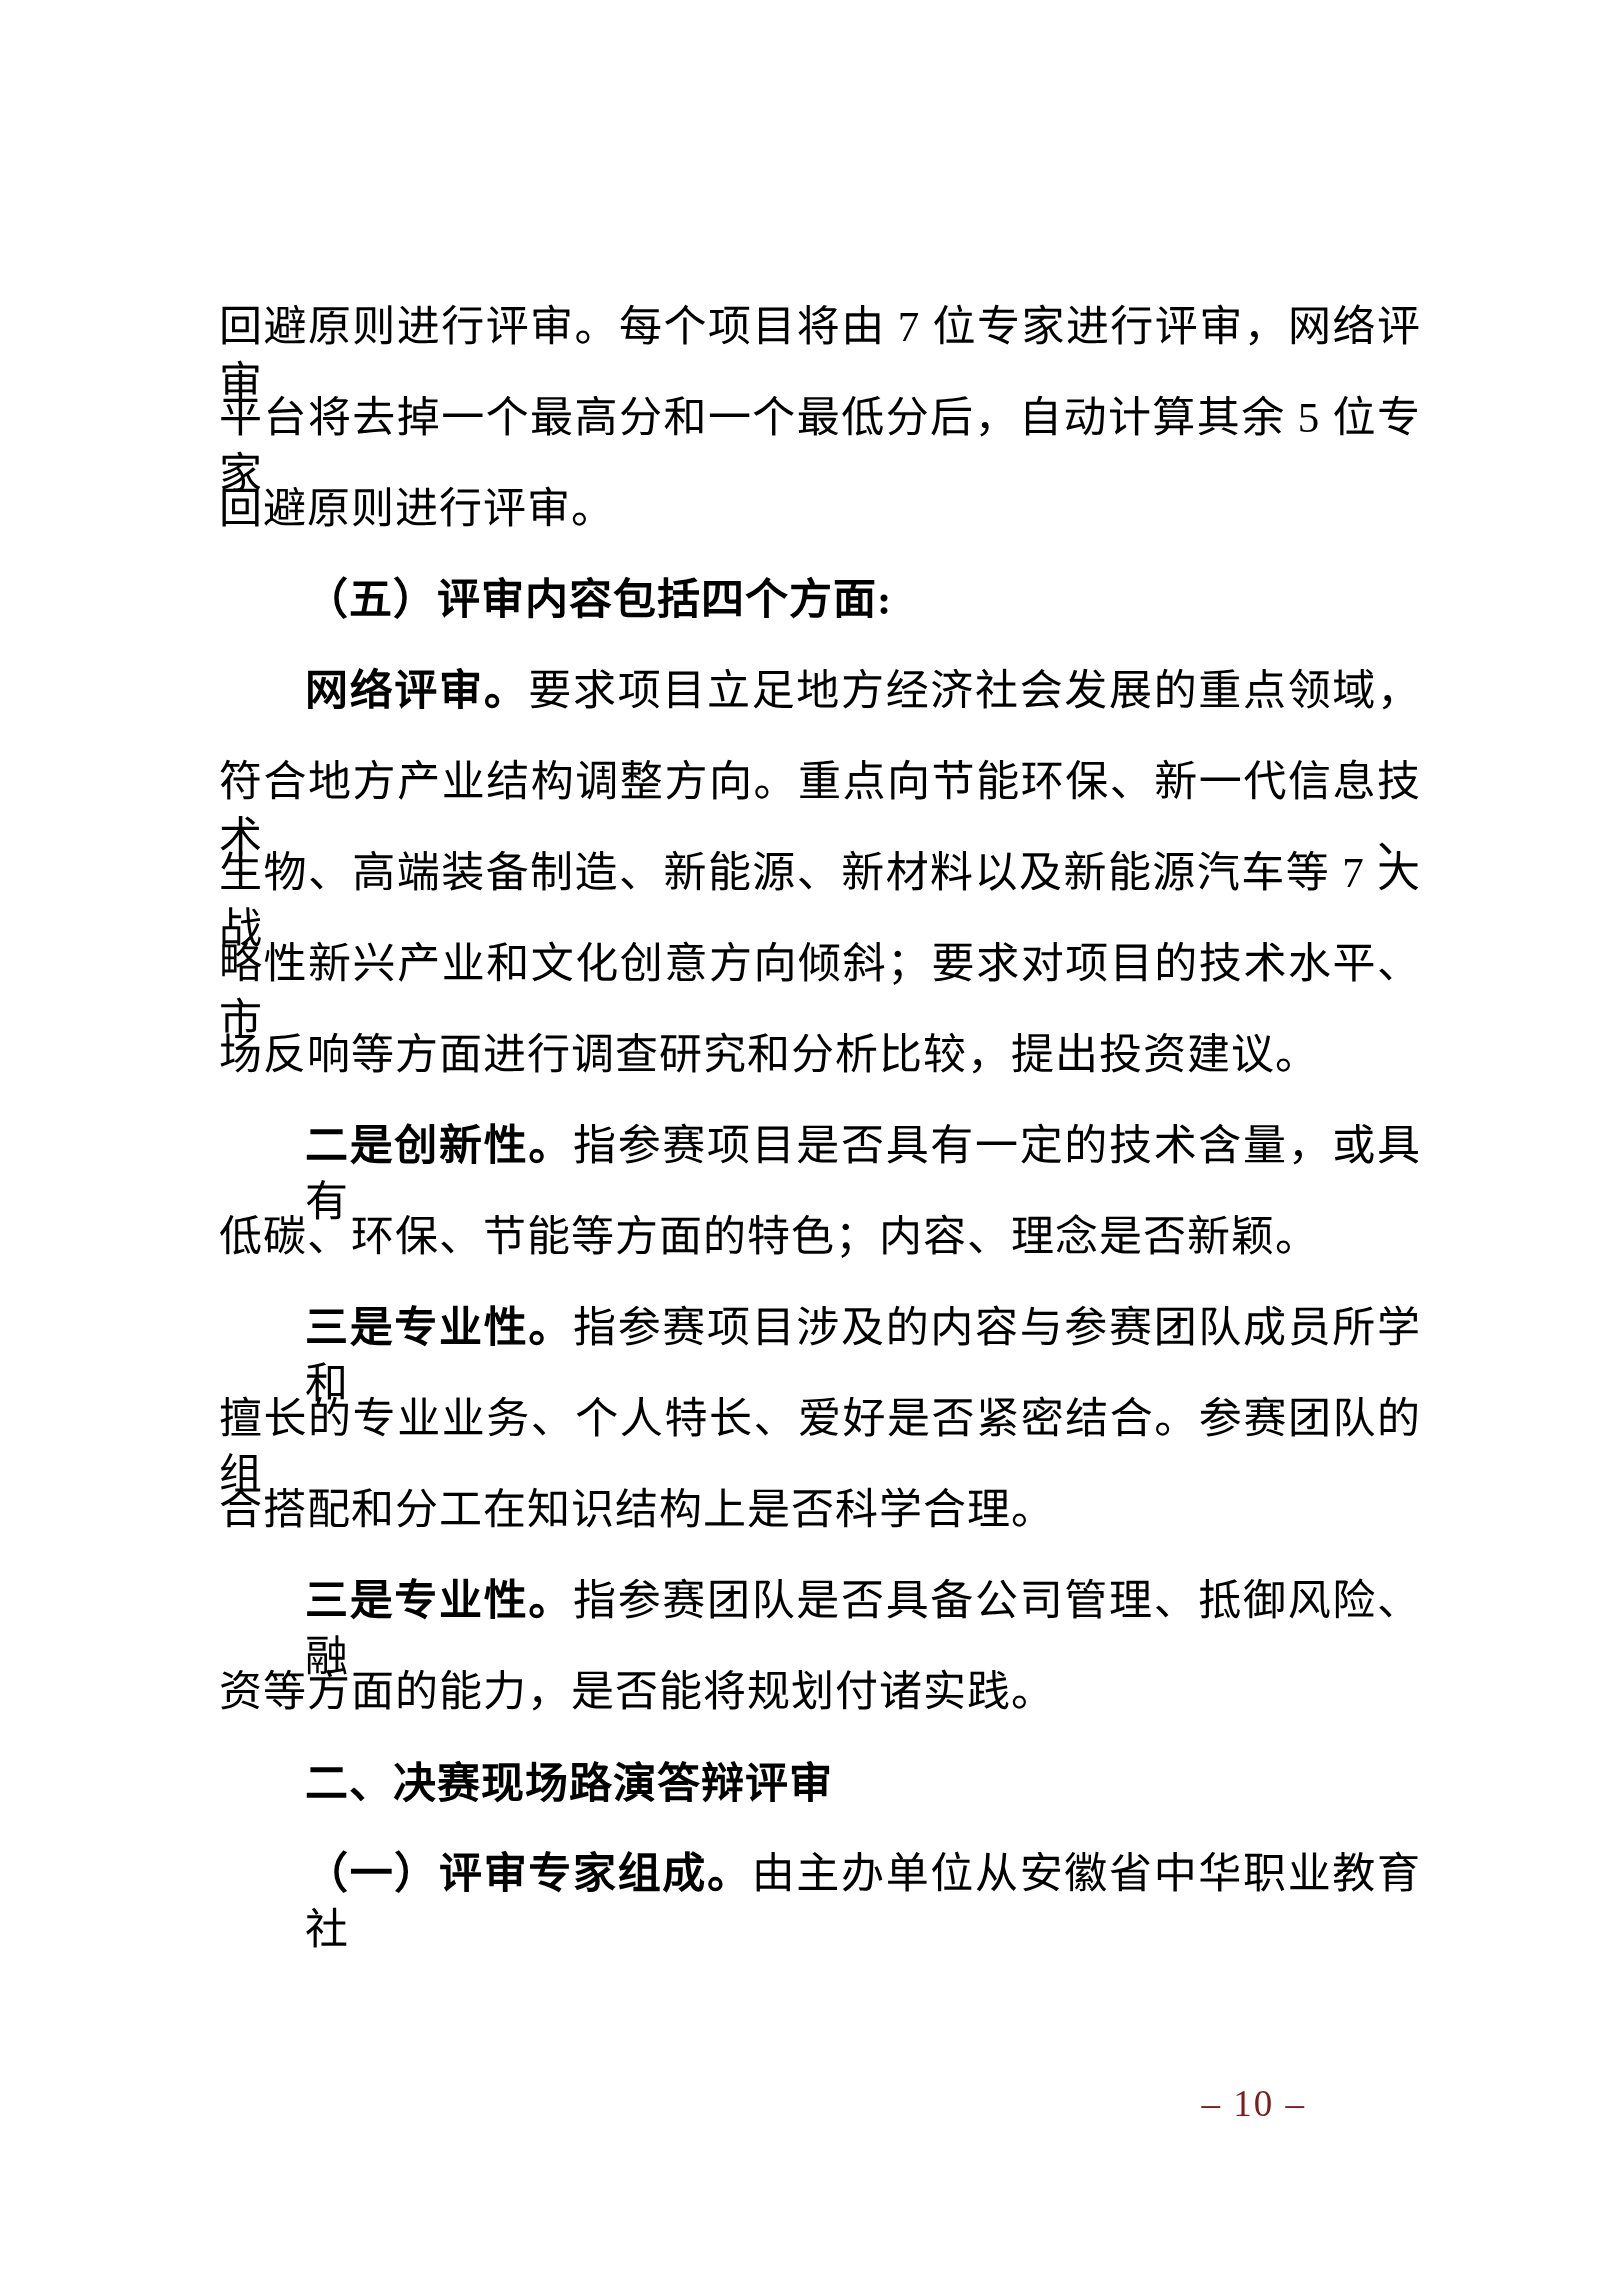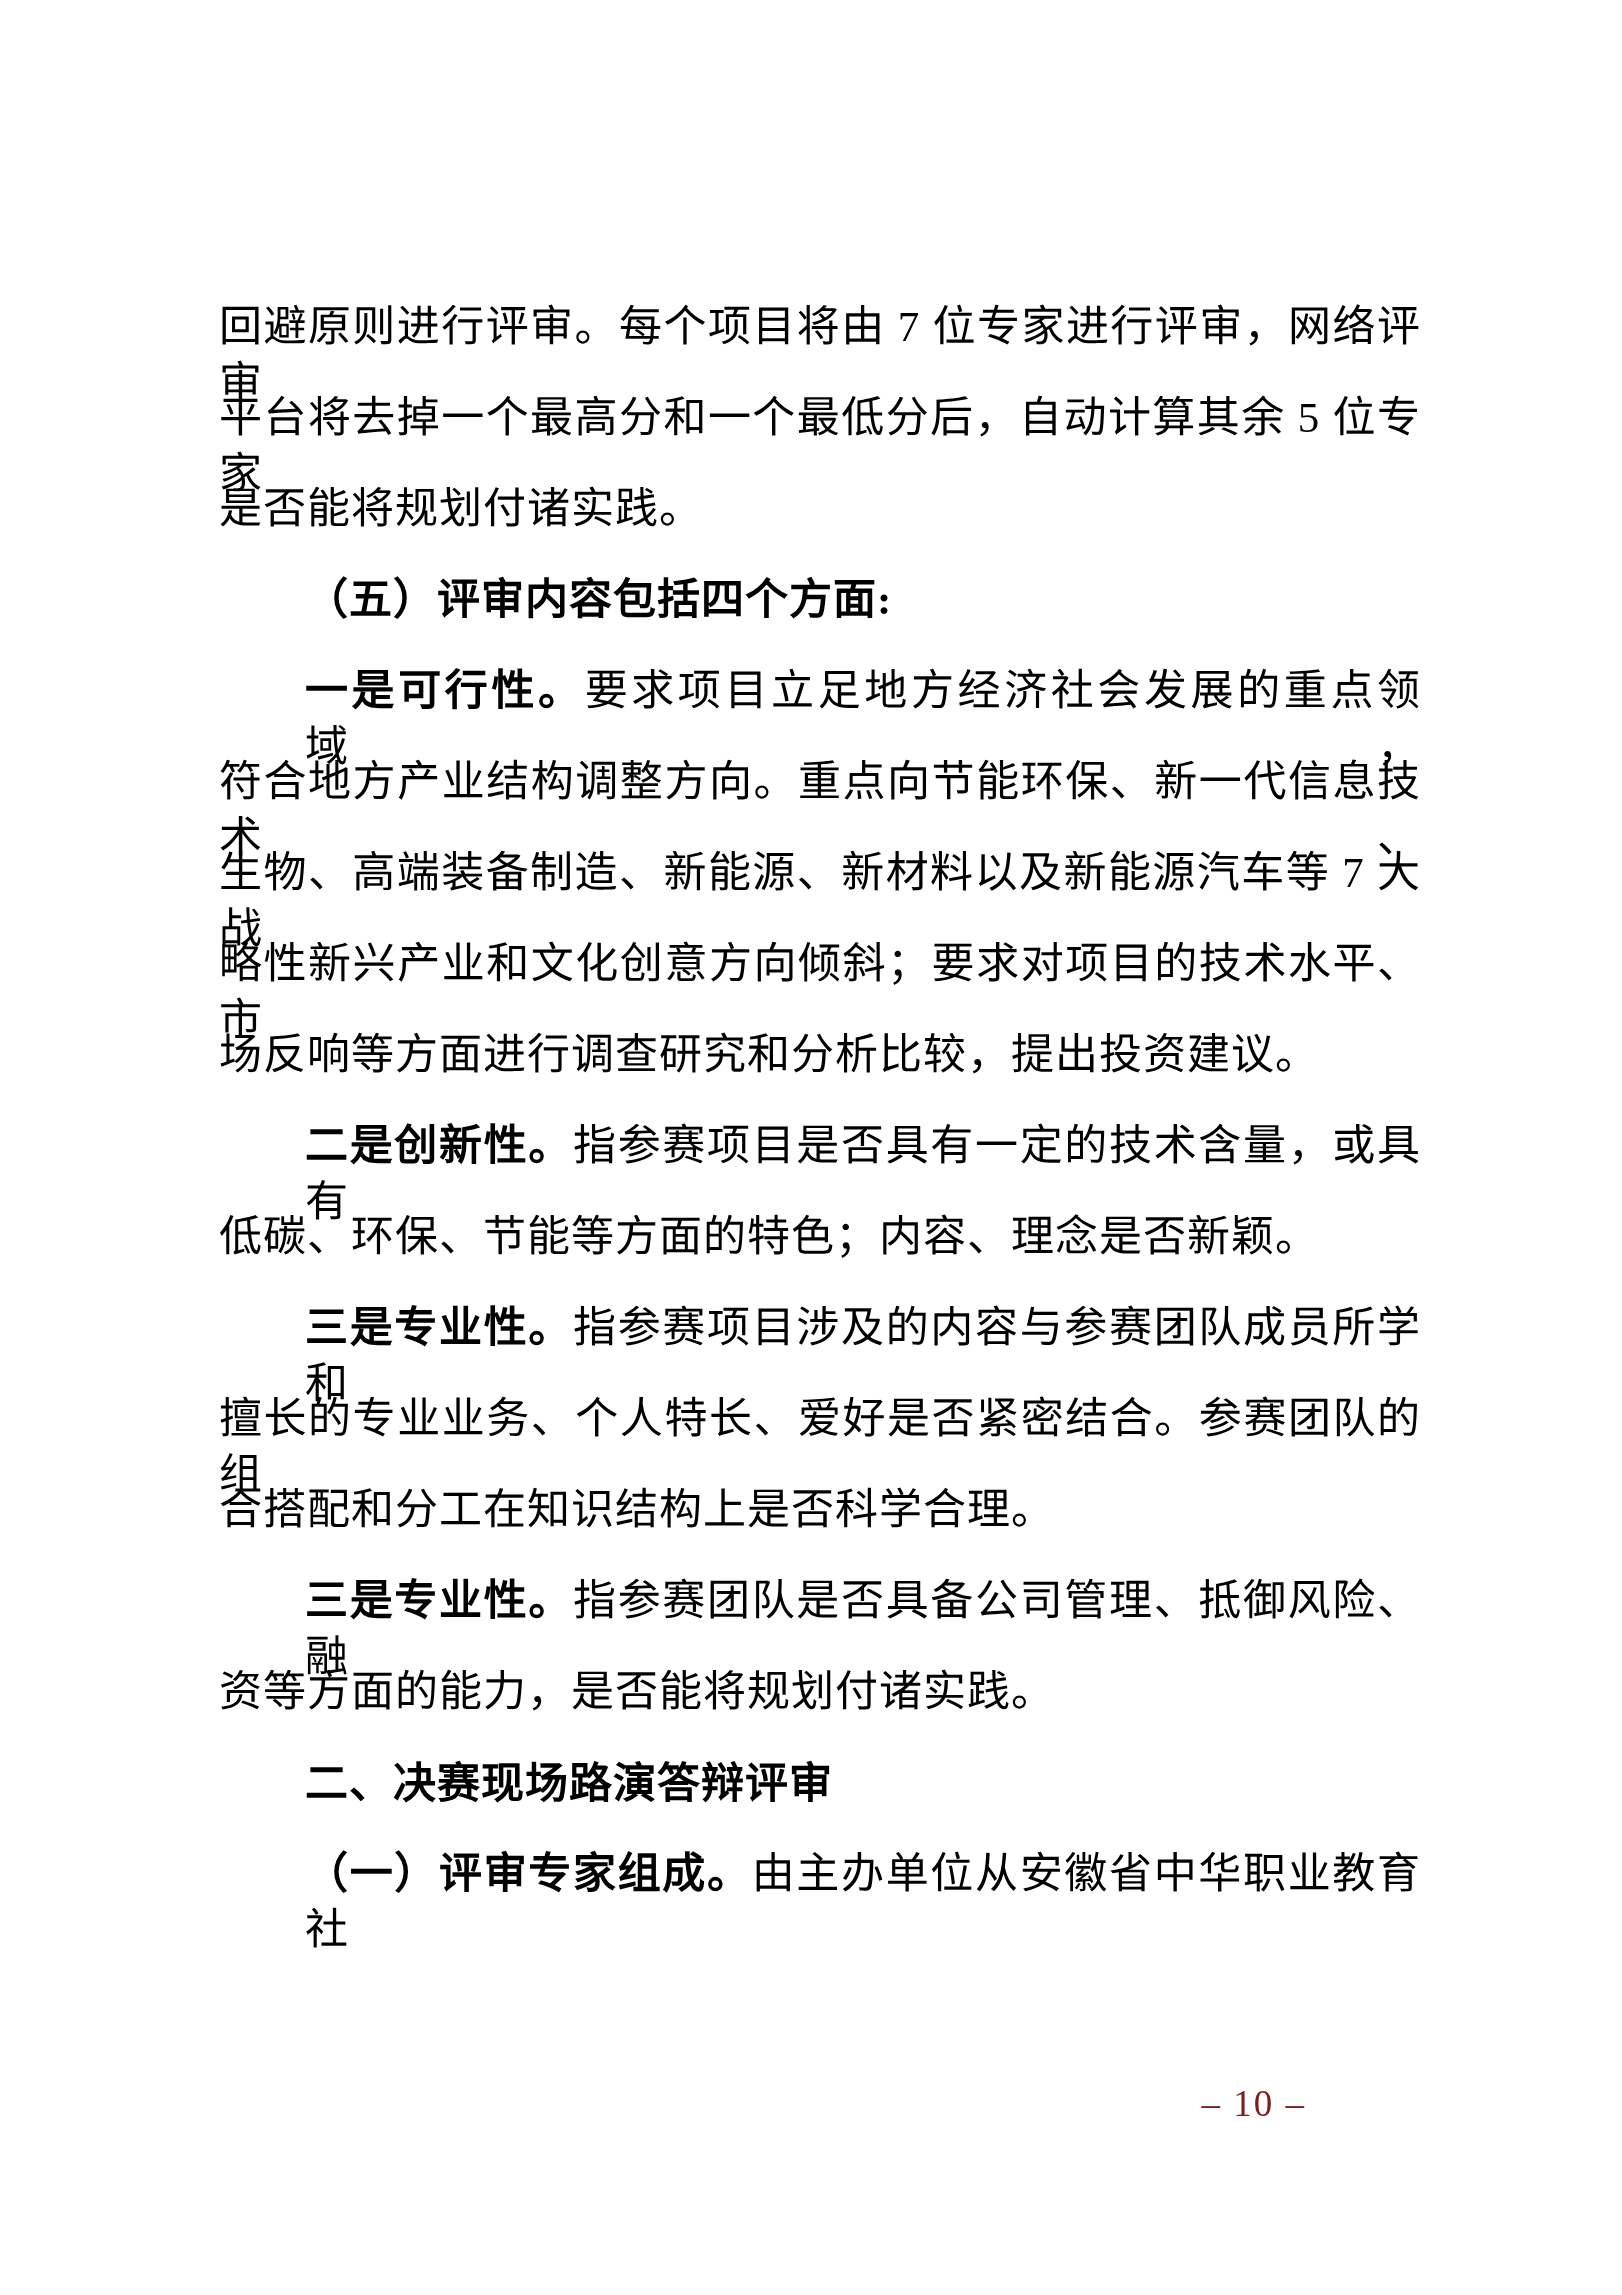--- a/index.html
+++ b/index.html
@@ -56,23 +56,23 @@
     letter-spacing: 2px;
   }
 </style>
 </head>
 <body>
 
 <div class="page">
   <div class="text-block">
       <div class="line song stretch"><span class="seg">回避原则进行评审。每个项目将由 7 位专家进行评审，网络评审</span></div>
       <div class="line song stretch"><span class="seg">平台将去掉一个最高分和一个最低分后，自动计算其余 5 位专家</span></div>
-      <div class="line song"><span class="seg">是否能将规划付诸实践。</span></div>
+      <div class="line song"><span class="seg">回避原则进行评审。</span></div>
       <div class="line song indent"><span class="seg bold">（五）评审内容包括四个方面:</span></div>
-      <div class="line song indent stretch"><span class="seg bold">一是可行性。</span><span class="seg">要求项目立足地方经济社会发展的重点领域，</span></div>
+      <div class="line song indent stretch"><span class="seg bold">网络评审。</span><span class="seg">要求项目立足地方经济社会发展的重点领域，</span></div>
       <div class="line song stretch"><span class="seg">符合地方产业结构调整方向。重点向节能环保、新一代信息技术、</span></div>
       <div class="line song stretch"><span class="seg">生物、高端装备制造、新能源、新材料以及新能源汽车等 7 大战</span></div>
       <div class="line song stretch"><span class="seg">略性新兴产业和文化创意方向倾斜；要求对项目的技术水平、市</span></div>
       <div class="line song"><span class="seg">场反响等方面进行调查研究和分析比较，提出投资建议。</span></div>
       <div class="line song indent stretch"><span class="seg bold">二是创新性。</span><span class="seg">指参赛项目是否具有一定的技术含量，或具有</span></div>
       <div class="line song"><span class="seg">低碳、环保、节能等方面的特色；内容、理念是否新颖。</span></div>
       <div class="line song indent stretch"><span class="seg bold">三是专业性。</span><span class="seg">指参赛项目涉及的内容与参赛团队成员所学和</span></div>
       <div class="line song stretch"><span class="seg">擅长的专业业务、个人特长、爱好是否紧密结合。参赛团队的组</span></div>
       <div class="line song"><span class="seg">合搭配和分工在知识结构上是否科学合理。</span></div>
       <div class="line song indent stretch"><span class="seg bold">三是专业性。</span><span class="seg">指参赛团队是否具备公司管理、抵御风险、融</span></div>

